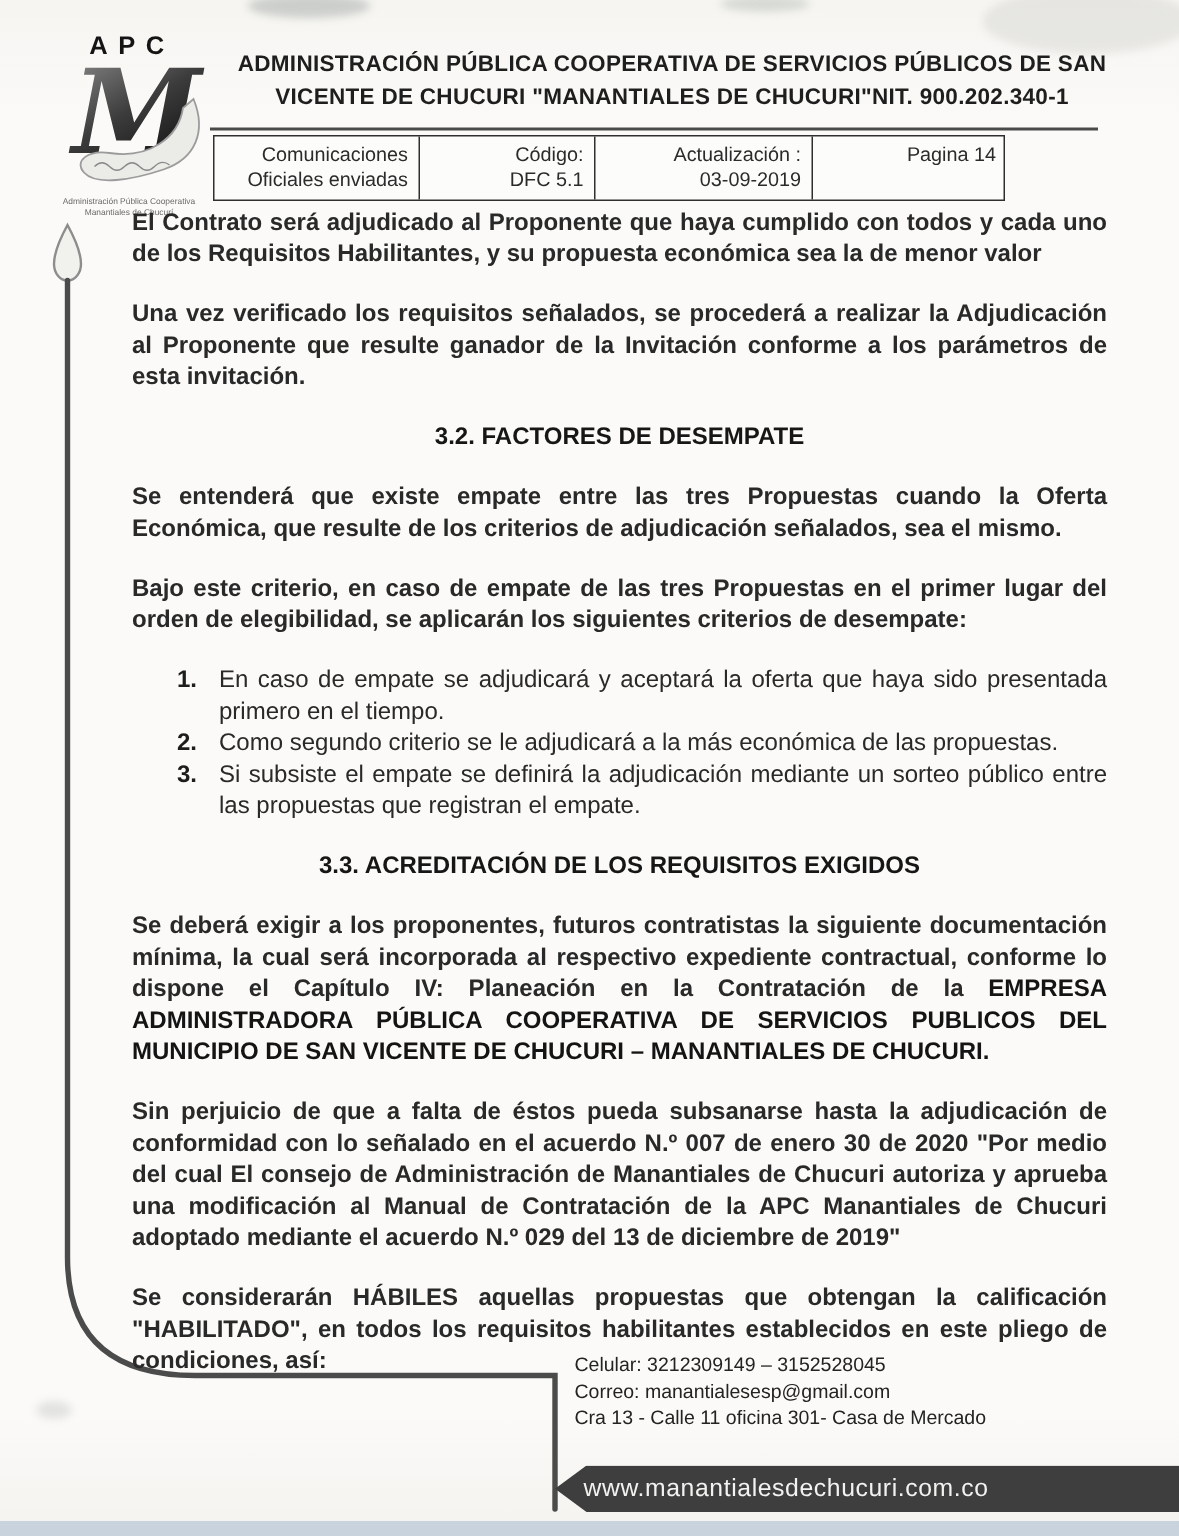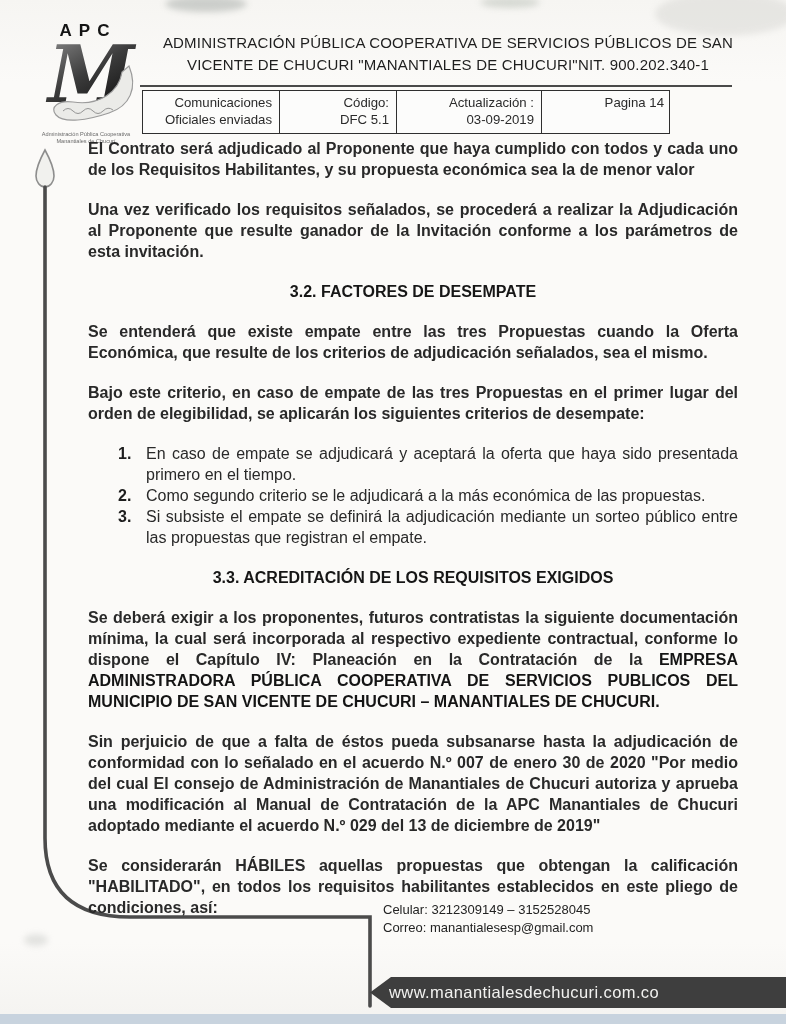--- a/index.html
+++ b/index.html
@@ -22,21 +22,21 @@
 
   
   .bracket-svg{position:absolute;left:0;top:0;width:786px;height:1024px;pointer-events:none;}
 
   
   .logo{position:absolute;left:28px;top:14px;width:116px;height:134px;}
 
   
   .title-block{
     position:absolute;left:148px;top:32px;width:600px;
-    text-align:center;font-weight:normal;font-size:15px;line-height:22px;
+    text-align:center;font-weight:bold;font-size:15px;line-height:22px;
     color:#1e1e1e;letter-spacing:.2px;
   }
   .rule-above-table{position:absolute;left:140px;top:85px;width:592px;height:2px;background:#4a4a4a;}
 
   
   .hdr-table{
     position:absolute;left:142px;top:90px;width:528px;height:44px;
     display:grid;grid-template-columns:136px 117px 145px 130px;
     border:1.6px solid #2f2f2f;box-sizing:border-box;background:rgba(255,255,255,.4);text-align:right;
   }
@@ -153,20 +153,21 @@
     <p>
       <span>Se deberá exigir a los proponentes, futuros contratistas la siguiente documentación mínima, la cual será incorporada al respectivo expediente contractual, conforme lo dispone el Capítulo IV: Planeación en la Contratación de la </span><strong>EMPRESA ADMINISTRADORA PÚBLICA COOPERATIVA DE SERVICIOS PUBLICOS DEL MUNICIPIO DE SAN VICENTE DE CHUCURI – MANANTIALES DE CHUCURI.</strong>
     </p>
     <p>Sin perjuicio de que a falta de éstos pueda subsanarse hasta la adjudicación de conformidad con lo señalado en el acuerdo N.º 007 de enero 30 de 2020 "Por medio del cual El consejo de Administración de Manantiales de Chucuri autoriza y aprueba una modificación al Manual de Contratación de la APC Manantiales de Chucuri adoptado mediante el acuerdo N.º 029 del 13 de diciembre de 2019"</p>
     <p>Se considerarán HÁBILES aquellas propuestas que obtengan la calificación "HABILITADO", en todos los requisitos habilitantes establecidos en este pliego de condiciones, así:</p>
   </div>
 
   <div class="contact">
     <div>Celular: 3212309149 – 3152528045</div>
     <div>Correo: manantialesesp@gmail.com</div>
+    <div>Cra 13 - Calle 11 oficina 301- Casa de Mercado</div>
   </div>
 
   <div class="banner">
     <span>www.manantialesdechucuri.com.co</span>
   </div>
 
   <div class="scan-edge"></div>
 
 </div>
 

